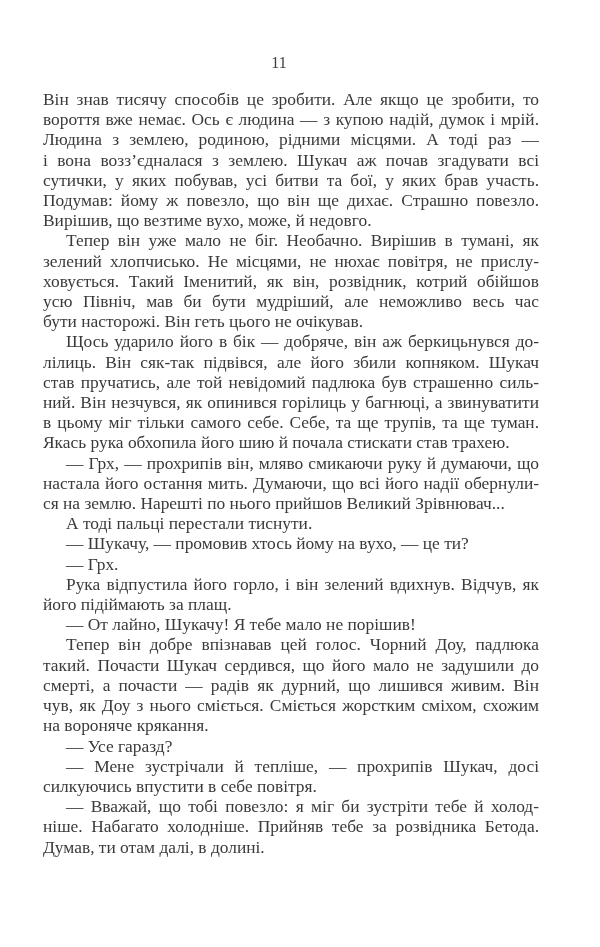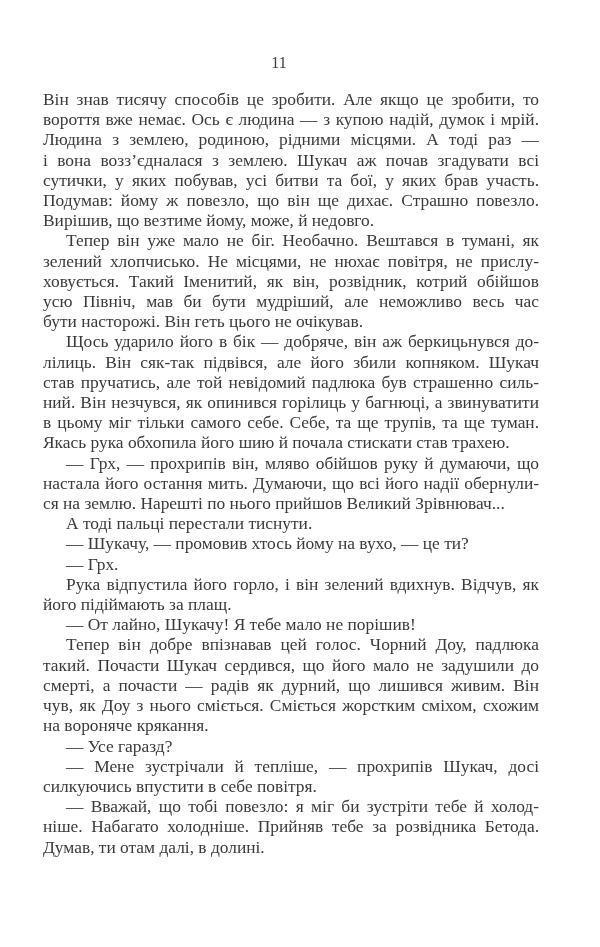--- a/index.html
+++ b/index.html
@@ -51,39 +51,39 @@
 <div class="page-number">11</div>
 
 <div class="text-block" id="text-block">
     <div>
       <span class="line">Він знав тисячу способів це зробити. Але якщо це зробити, то</span>
       <span class="line">вороття вже немає. Ось є людина — з купою надій, думок і мрій.</span>
       <span class="line">Людина з землею, родиною, рідними місцями. А тоді раз —</span>
       <span class="line">і вона возз’єдналася з землею. Шукач аж почав згадувати всі</span>
       <span class="line">сутички, у яких побував, усі битви та бої, у яких брав участь.</span>
       <span class="line">Подумав: йому ж повезло, що він ще дихає. Страшно повезло.</span>
-      <span class="line last">Вирішив, що везтиме йому, може, й недовго.</span>
+      <span class="line last">Вирішив, що везтиме вухо, може, й недовго.</span>
     </div>
     <div>
-      <span class="line indent">Тепер він уже мало не біг. Необачно. Вештався в тумані, як</span>
+      <span class="line indent">Тепер він уже мало не біг. Необачно. Вирішив в тумані, як</span>
       <span class="line">зелений хлопчисько. Не місцями, не нюхає повітря, не прислу-</span>
       <span class="line">ховується. Такий Іменитий, як він, розвідник, котрий обійшов</span>
       <span class="line">усю Північ, мав би бути мудріший, але неможливо весь час</span>
       <span class="line last">бути насторожі. Він геть цього не очікував.</span>
     </div>
     <div>
       <span class="line indent">Щось ударило його в бік — добряче, він аж беркицьнувся до-</span>
       <span class="line">лілиць. Він сяк-так підвівся, але його збили копняком. Шукач</span>
       <span class="line">став пручатись, але той невідомий падлюка був страшенно силь-</span>
       <span class="line">ний. Він незчувся, як опинився горілиць у багнюці, а звинуватити</span>
       <span class="line">в цьому міг тільки самого себе. Себе, та ще трупів, та ще туман.</span>
       <span class="line last">Якась рука обхопила його шию й почала стискати став трахею.</span>
     </div>
     <div>
-      <span class="line indent">— Грх, — прохрипів він, мляво обійшов руку й думаючи, що</span>
+      <span class="line indent">— Грх, — прохрипів він, мляво смикаючи руку й думаючи, що</span>
       <span class="line">настала його остання мить. Думаючи, що всі його надії обернули-</span>
       <span class="line last">ся на землю. Нарешті по нього прийшов Великий Зрівнювач...</span>
     </div>
     <div>
       <span class="line indent last">А тоді пальці перестали тиснути.</span>
     </div>
     <div>
       <span class="line indent last">— Шукачу, — промовив хтось йому на вухо, — це ти?</span>
     </div>
     <div>

